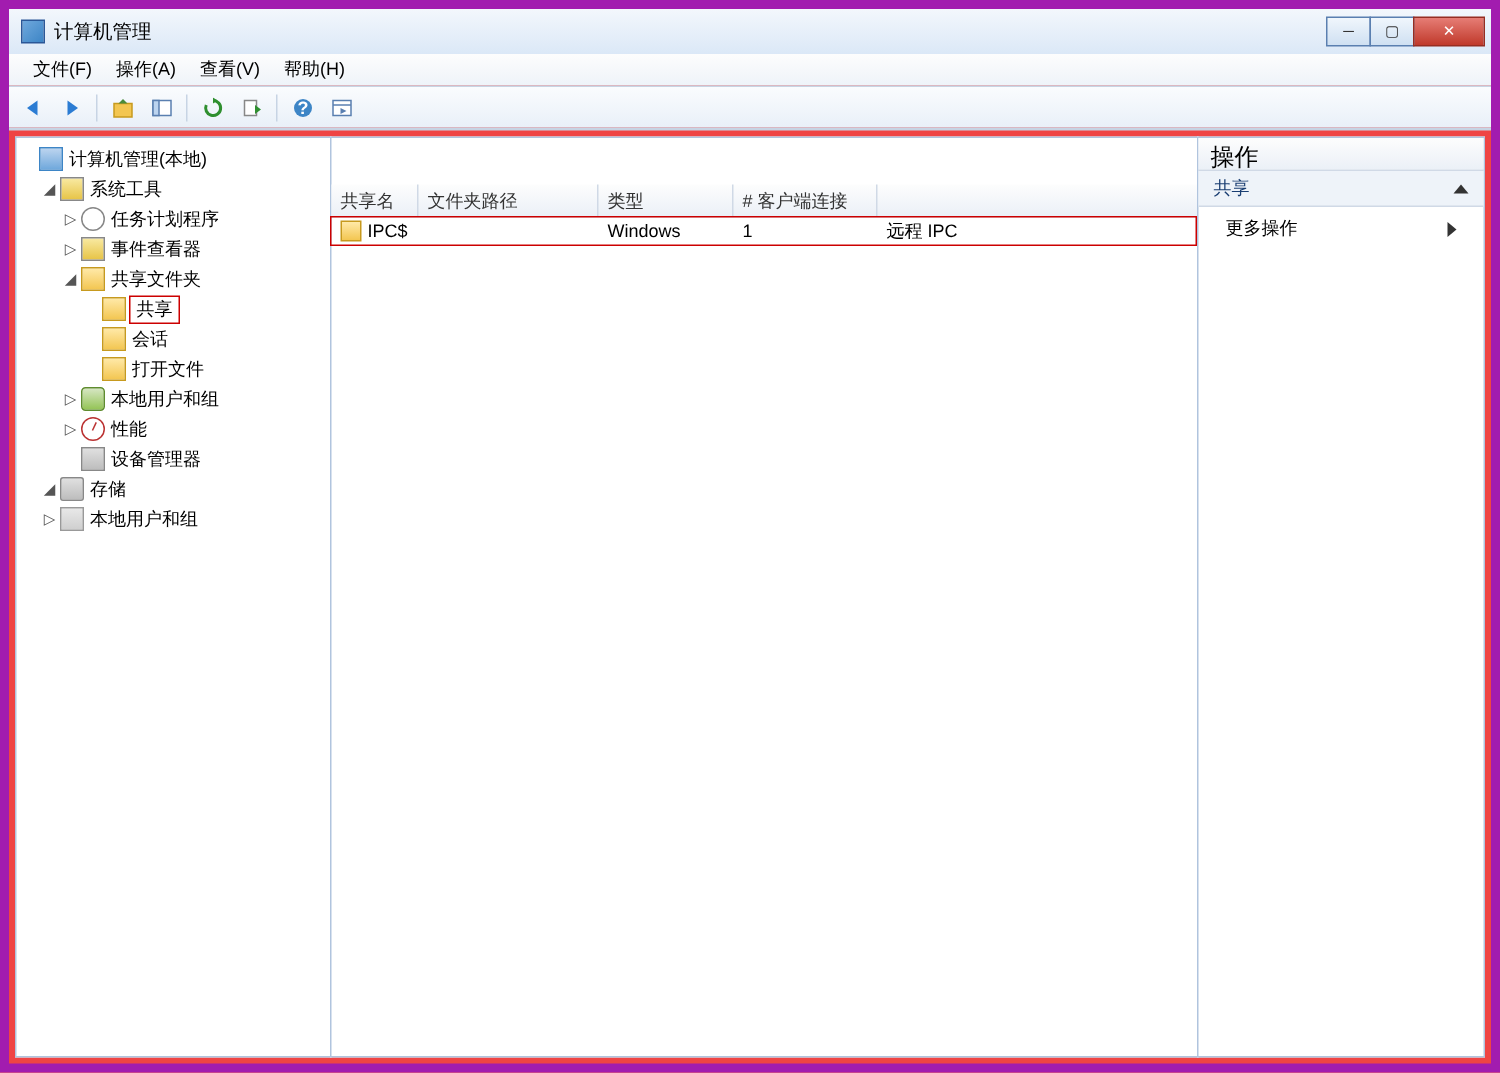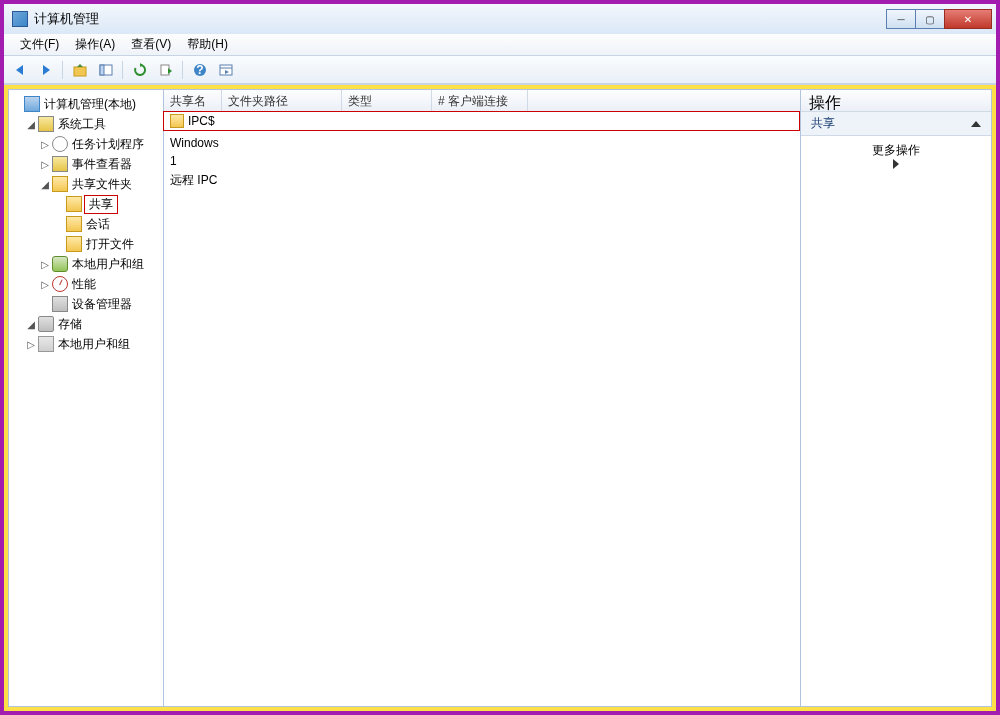--- a/index.html
+++ b/index.html
@@ -1,40 +1,40 @@
 <!DOCTYPE html>
 <html><head>
 <meta charset="utf-8">
 <style>
 * { box-sizing: border-box; margin: 0; padding: 0; font-family: "Microsoft YaHei", "Segoe UI", Tahoma, sans-serif; font-size: 12px; }
 body { background: #d9e4f1; width: 1000px; height: 715px; overflow: hidden; position: relative; }
 
 
-.window { position: absolute; inset: 0; border: 4px solid #a21caf; background: #fde047; display: flex; flex-direction: column; }
+.window { position: absolute; inset: 0; border: 6px solid #a21caf; background: #ef4444; display: flex; flex-direction: column; }
 .titlebar { height: 30px; background: linear-gradient(#f3f7fc, #dbe8f7); display: flex; align-items: center; padding-left: 8px; }
 .titlebar .app-icon { width: 16px; height: 16px; margin-right: 6px; background: linear-gradient(135deg,#6fa8dc,#3d85c6); border: 1px solid #2b5797; }
 .titlebar .title { flex: 1; font-size: 13px; color: #000; }
 .titlebar .win-btns { display: flex; height: 20px; margin-right: 4px; }
 .win-btn { width: 30px; height: 20px; border: 1px solid #5a7fb0; background: linear-gradient(#f0f6fc,#cfe0f2); margin-left: -1px; display:flex;align-items:center;justify-content:center; font-size:10px; color:#333; }
 .win-btn.close { width: 48px; background: linear-gradient(#e67d75,#c0392b); color:#fff; border-color:#962d22; }
 
 
 .menubar { height: 22px; background: linear-gradient(#fdfdfd,#eef3f9); border-bottom: 1px solid #c7d4e4; display:flex; align-items:center; padding-left:10px; gap:4px; }
 .menuitem { padding: 2px 6px; cursor: default; }
 
 
 .toolbar { height: 28px; background: linear-gradient(#fafcfe,#e9f0f8); border-bottom: 1px solid #c7d4e4; display:flex; align-items:center; padding-left:4px; gap:2px; }
 .tbtn { width:24px; height:22px; display:flex; align-items:center; justify-content:center; border:1px solid transparent; border-radius:2px; }
 .tbtn.divider { width:6px; border:none; position:relative; }
 .tbtn.divider::after { content:""; position:absolute; left:2px; top:2px; bottom:2px; width:1px; background:#c7d4e4; }
 .tbtn svg { display:block; }
 
 
 .content { flex:1; display:flex; border-top:1px solid #c7d4e4; min-height:0; padding:4px; gap:0; }
-.pane-left { width: 156px; border:1px solid #b0c4de; background:#fff; overflow:auto; }
+.pane-left { width: 211px; border:1px solid #b0c4de; background:#fff; overflow:auto; }
 .pane-center { flex:1; border:1px solid #b0c4de; background:#fff; margin-left:-1px; display:flex; flex-direction:column; }
 .pane-right { width: 192px; border:1px solid #b0c4de; background:#fff; margin-left:-1px; display:flex; flex-direction:column; }
 
 
 .tree { padding:4px 2px; }
 .tree-row { display:flex; align-items:center; height:20px; white-space:nowrap; cursor:default; }
 .tree-row .exp { width:12px; text-align:center; color:#555; font-size:10px; }
 .tree-row .ticon { width:16px; height:16px; margin:0 2px 0 1px; display:inline-block; border:1px solid #888; background:linear-gradient(#f8e9a1,#e7c447); }
 .tree-row .ticon.blue { background:linear-gradient(#bcd4ef,#6fa8dc); border-color:#3d85c6; }
 .tree-row .ticon.clock { border-radius:50%; background:#fff; border-color:#888; position:relative; }
@@ -45,32 +45,32 @@
 .tree-row .ticon.dev { background:linear-gradient(#e0e0e0,#bdbdbd); border-color:#888; }
 .tree-row .ticon.disk { background:linear-gradient(#e0e0e0,#bdbdbd); border-color:#888; border-radius:2px; }
 .tree-row .ticon.svc { background:linear-gradient(#e8e8e8,#cfcfcf); border-color:#999; }
 .tree-row .lbl { padding:0 2px; }
 .tree-row.selected .lbl { border:1px solid #c00; padding:0 4px; }
 .ind1 { margin-left: 14px; }
 .ind2 { margin-left: 28px; }
 .ind3 { margin-left: 42px; }
 
 
-.list-header { height:22px; background:linear-gradient(#fdfdfd,#ebf0f7); border-bottom:1px solid #d0d9e6; display:flex; }
+.list-header { height:22px; background:linear-gradient(#fdfdfd,#ebf0f7); border-bottom:1px solid #d0d9e6; display:flex;margin-top:31px; }
 .col { border-right:1px solid #d0d9e6; padding:3px 6px; font-size:12px; color:#333; }
 .col.c1{width:58px;} .col.c2{width:120px;} .col.c3{width:90px;} .col.c4{width:96px;} .col.c5{flex:1; border-right:none;}
-.list-row { height:20px; display:flex; align-items:flex-start; border:1px solid #c00; margin:-1px 0 0 -1px;flex-direction:column; }
+.list-row { height:20px; display:flex; align-items:center; border:1px solid #c00; margin:-1px 0 0 -1px; }
 .cell { padding:2px 6px; font-size:12px; display:flex; align-items:center; gap:4px; }
 .cell.c1{width:58px;} .cell.c2{width:120px;} .cell.c3{width:90px;} .cell.c4{width:96px;} .cell.c5{flex:1;}
 .row-icon { width:14px; height:14px; background:linear-gradient(#ffe9a8,#f3c651); border:1px solid #c79a1e; display:inline-block; }
 
 
 .actions-title { height:22px; background:linear-gradient(#fdfdfd,#ebf0f7); border-bottom:1px solid #d0d9e6; padding:3px 8px; font-size:16px; }
 .actions-section { padding:3px 10px; background:#eef3f9; border-bottom:1px solid #d0d9e6; display:flex; align-items:center; justify-content:space-between; font-size:12px; color:#1a3e72; }
-.actions-item { padding:6px 18px; font-size:12px; display:flex; justify-content:space-between; align-items:center;flex-direction:column; }
+.actions-item { padding:6px 18px; font-size:12px; display:flex; justify-content:space-between; align-items:center; }
 .tri-up { width:0;height:0;border-left:5px solid transparent;border-right:5px solid transparent;border-bottom:6px solid #333; }
 .tri-right { width:0;height:0;border-top:5px solid transparent;border-bottom:5px solid transparent;border-left:6px solid #333; }
 
 </style>
 </head>
 <body>
 
 <div class="window">
 
   <div class="titlebar">

